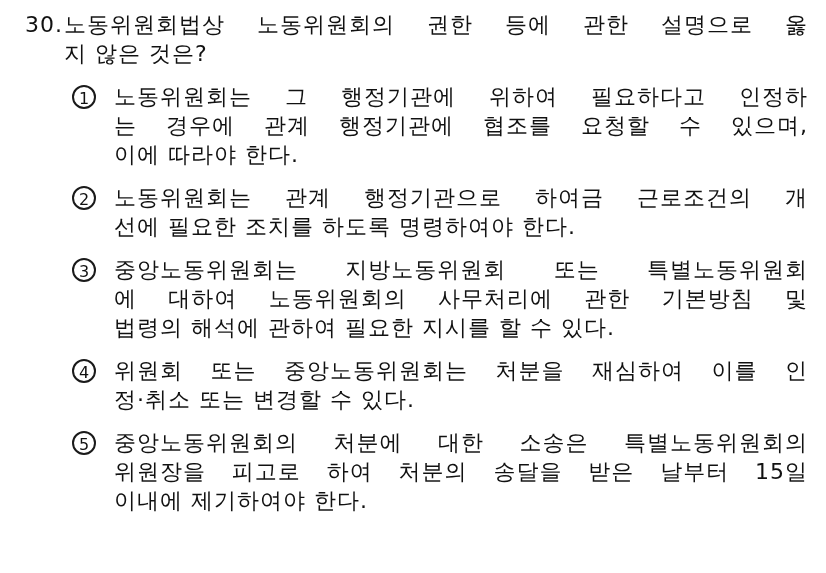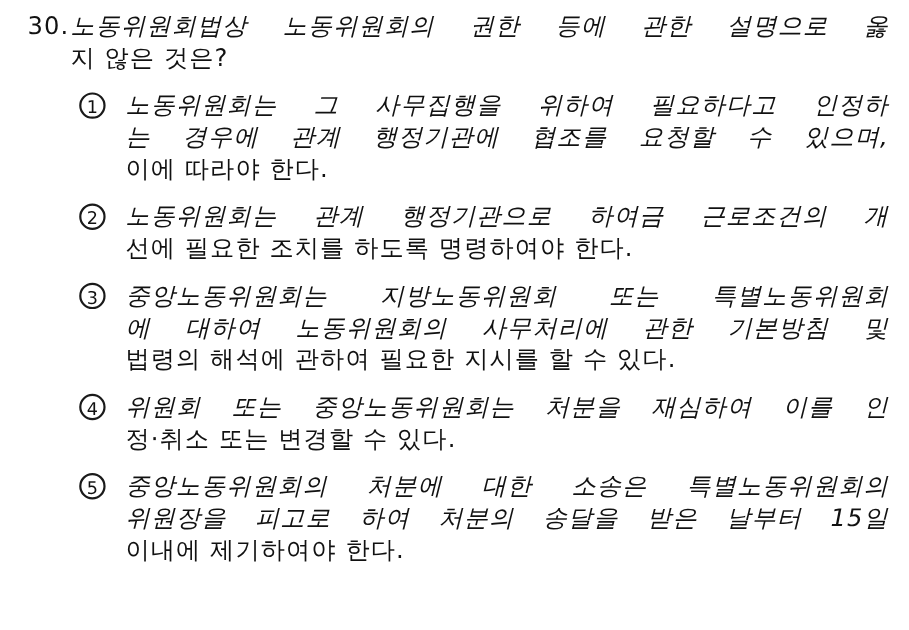--- a/index.html
+++ b/index.html
@@ -53,21 +53,20 @@
     margin-top: 1px;
     box-sizing: border-box;
   }
   .opt-body {
     flex: 1;
   }
   
   .jline {
     text-align: justify;
     text-align-last: justify;
-    font-style: italic;
   }
   
   .lline {
     text-align: right;
     text-align-last: left;
   }
 </style>
 </head>
 <body>
 
@@ -79,21 +78,21 @@
       <div class="jline">노동위원회법상 노동위원회의 권한 등에 관한 설명으로 옳</div>
       <div class="lline">지 않은 것은?</div>
     </div>
   </div>
 
   <div class="option-row">
     <div class="opt-marker-cell">
       <span class="circle-num">1</span>
     </div>
     <div class="opt-body">
-      <div class="jline">노동위원회는 그 사무집행을 위하여 필요하다고 인정하</div>
+      <div class="jline">노동위원회는 그 행정기관에 위하여 필요하다고 인정하</div>
       <div class="jline">는 경우에 관계 행정기관에 협조를 요청할 수 있으며,</div>
       <div class="lline">이에 따라야 한다.</div>
     </div>
   </div>
 
   <div class="option-row">
     <div class="opt-marker-cell">
       <span class="circle-num">2</span>
     </div>
     <div class="opt-body">

